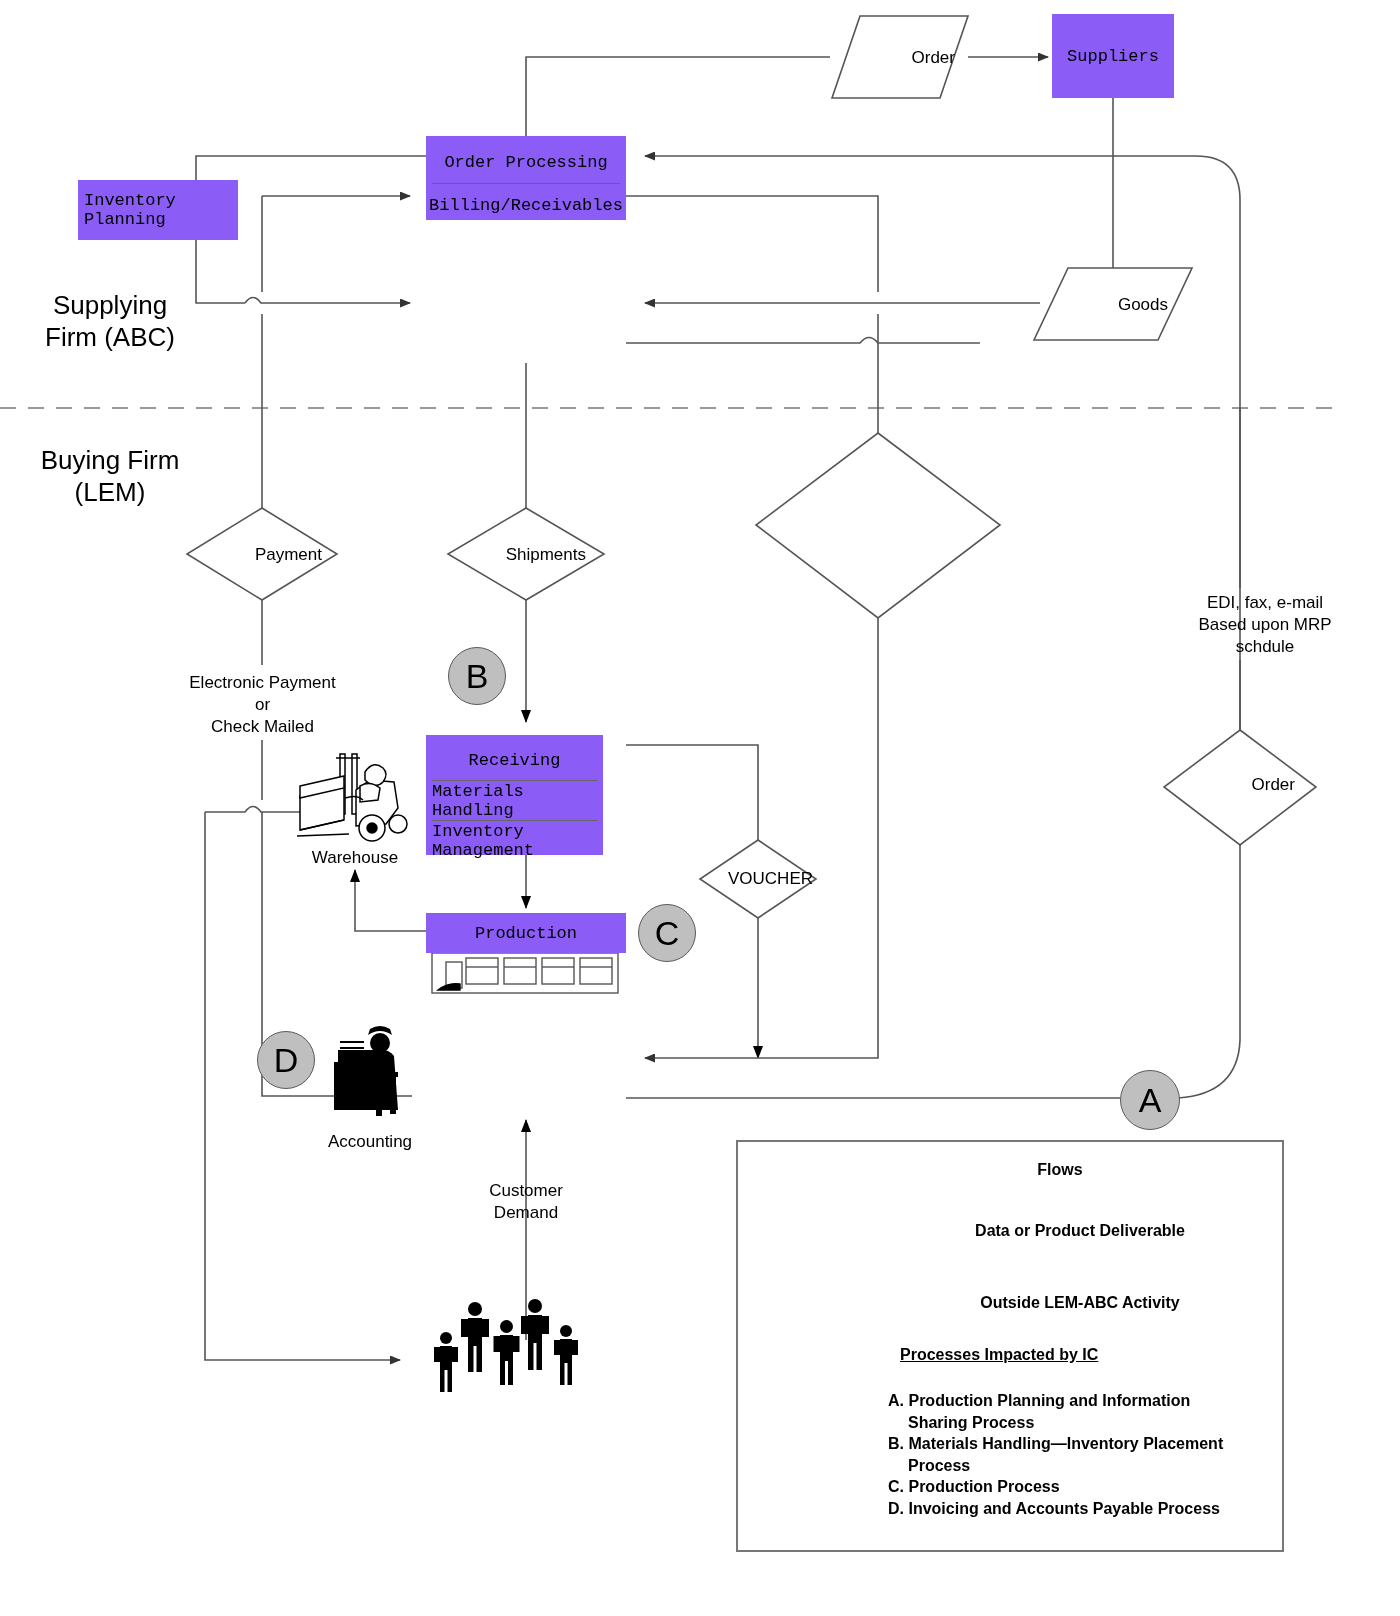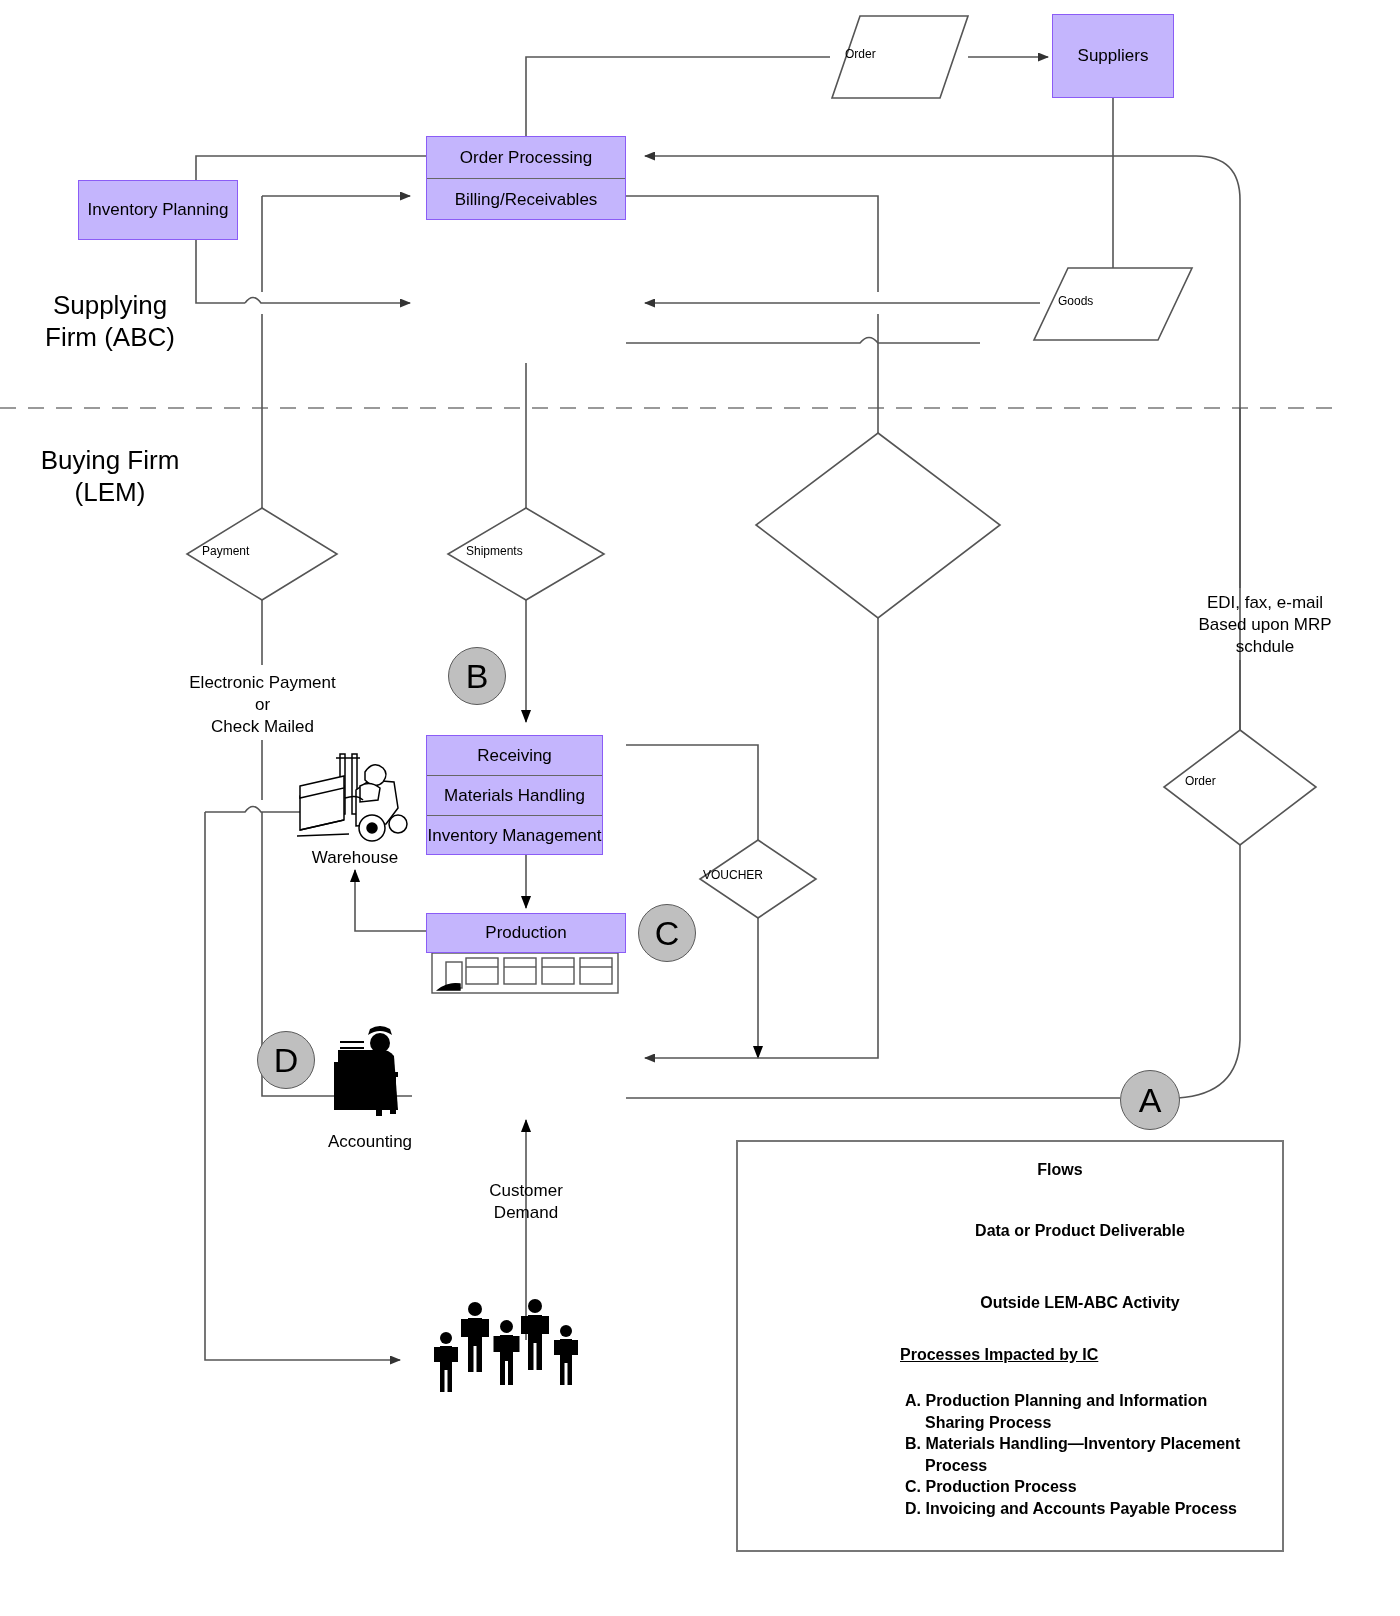--- a/index.html
+++ b/index.html
@@ -1,32 +1,32 @@
 <!DOCTYPE html>
 <html><head>
 <meta charset="utf-8">
 <style>
   html,body{margin:0;padding:0;background:#ffffff;}
   body{font-family:"Liberation Sans", sans-serif;color:#000;}
   #stage{position:relative;width:1400px;height:1616px;background:#fff;overflow:hidden;}
   #svgroot{position:absolute;left:0;top:0;width:1400px;height:1616px;}
-  .node-box{position:absolute;border:1px solid #8b5cf6;background:#c4b5fd;box-sizing:border-box;}
+  .node-box{position:absolute;border:6px solid #8b5cf6;background:#8b5cf6;box-sizing:border-box;font-family:Liberation Mono, monospace;}
   .node-row{border-bottom:1px solid #666;box-sizing:border-box;display:flex;align-items:center;justify-content:center;font-size:17px;}
   .node-row:last-child{border-bottom:none;}
 
   .firm-label{position:absolute;font-size:26px;text-align:center;line-height:1.22;}
 
-  .diamond-lbl{position:absolute;text-align:left;font-size:12px;line-height:1.25;}
+  .diamond-lbl{position:absolute;text-align:right;font-size:17px;line-height:1.25;}
 
   .circ{position:absolute;border-radius:50%;background:#bfbfbf;border:1px solid #5a5a5a;
         display:flex;align-items:center;justify-content:center;font-size:34px;color:#000;}
 
   .legend-box{position:absolute;border:2px solid #777;background:#fff;box-sizing:border-box;}
   .legend-text{position:absolute;font-weight:bold;font-size:16px;}
-  .legend-list{position:absolute;font-weight:bold;font-size:16px;line-height:1.35;margin-left:17px;}
+  .legend-list{position:absolute;font-weight:bold;font-size:16px;line-height:1.35;}
   .legend-list div{white-space:pre;}
   .legend-list .ind{padding-left:20px;}
 
   .small-note{position:absolute;font-size:17px;text-align:center;line-height:1.3;white-space:pre;}
   .cap{position:absolute;font-size:17px;text-align:center;}
 </style>
 </head>
 <body>
 
 <div id="stage">

